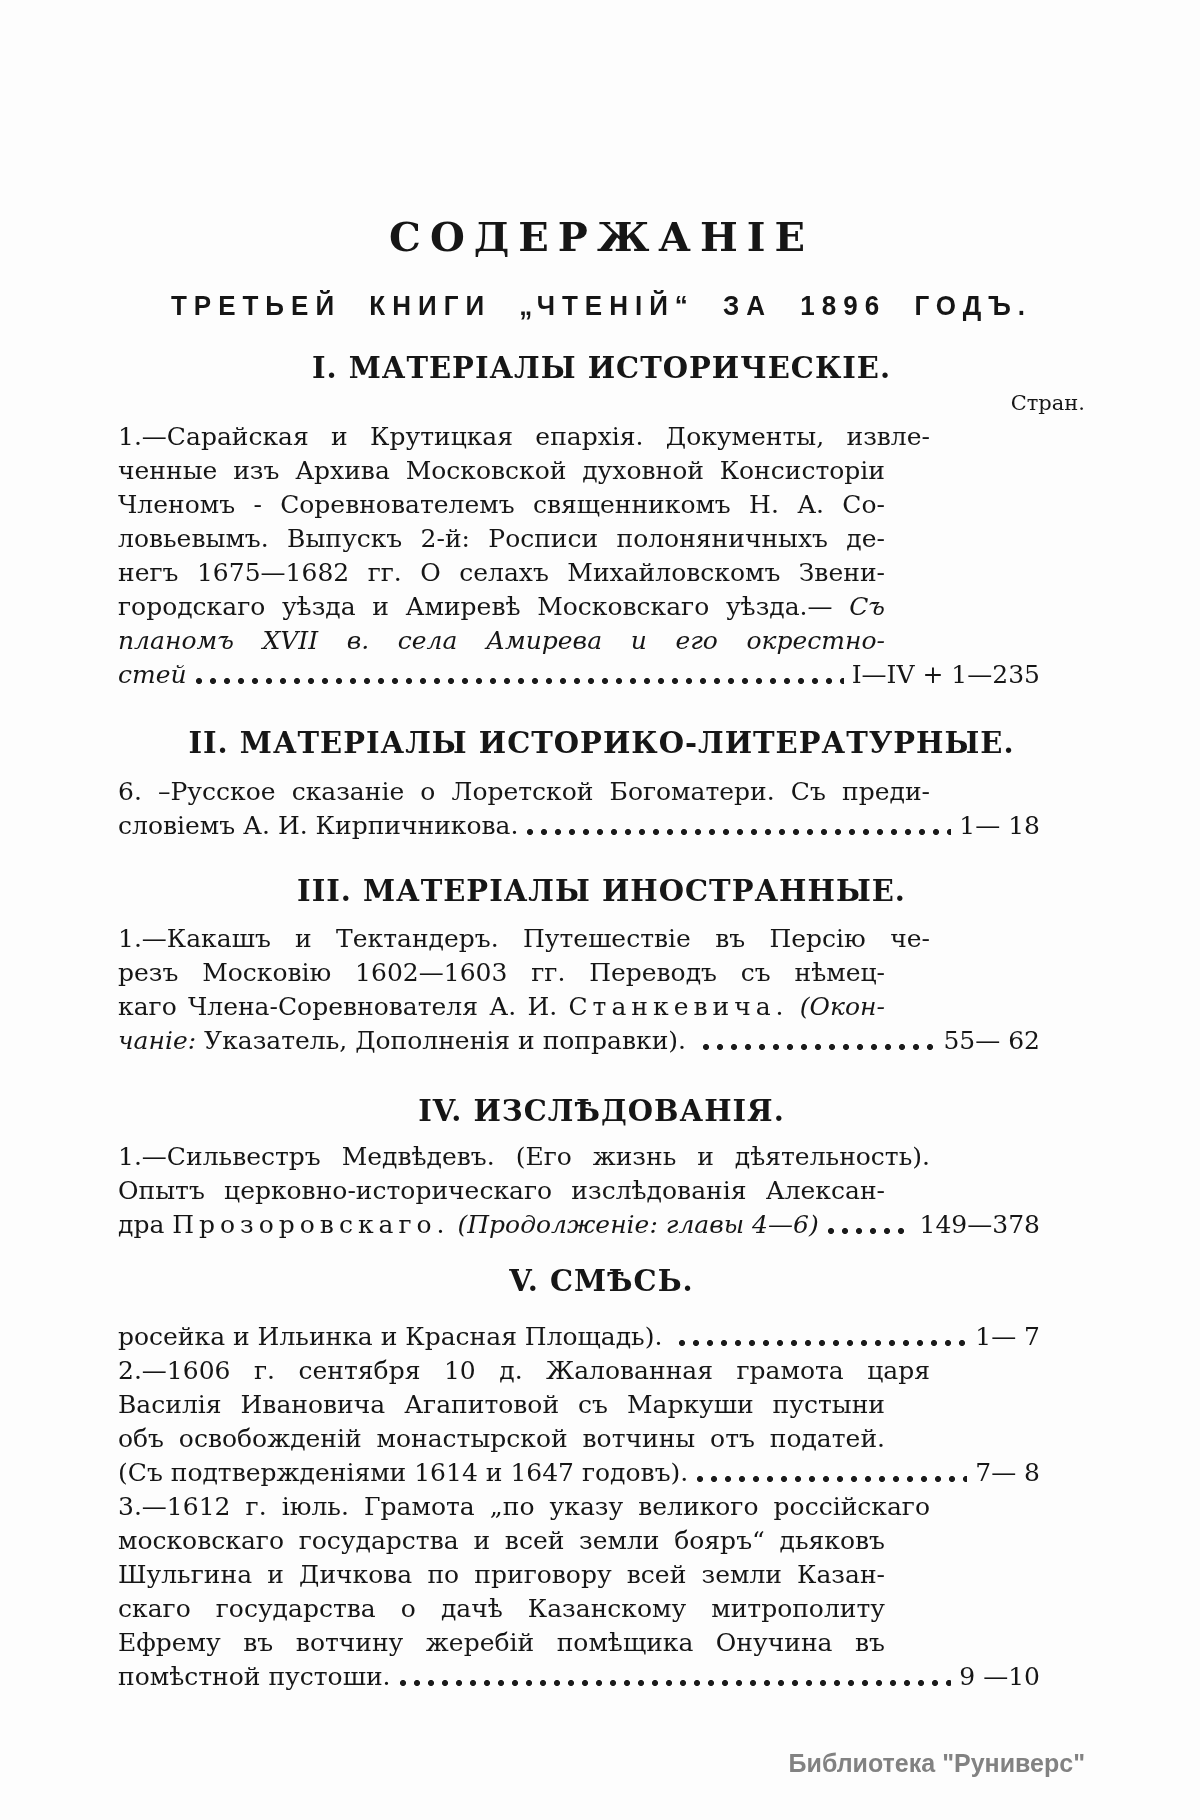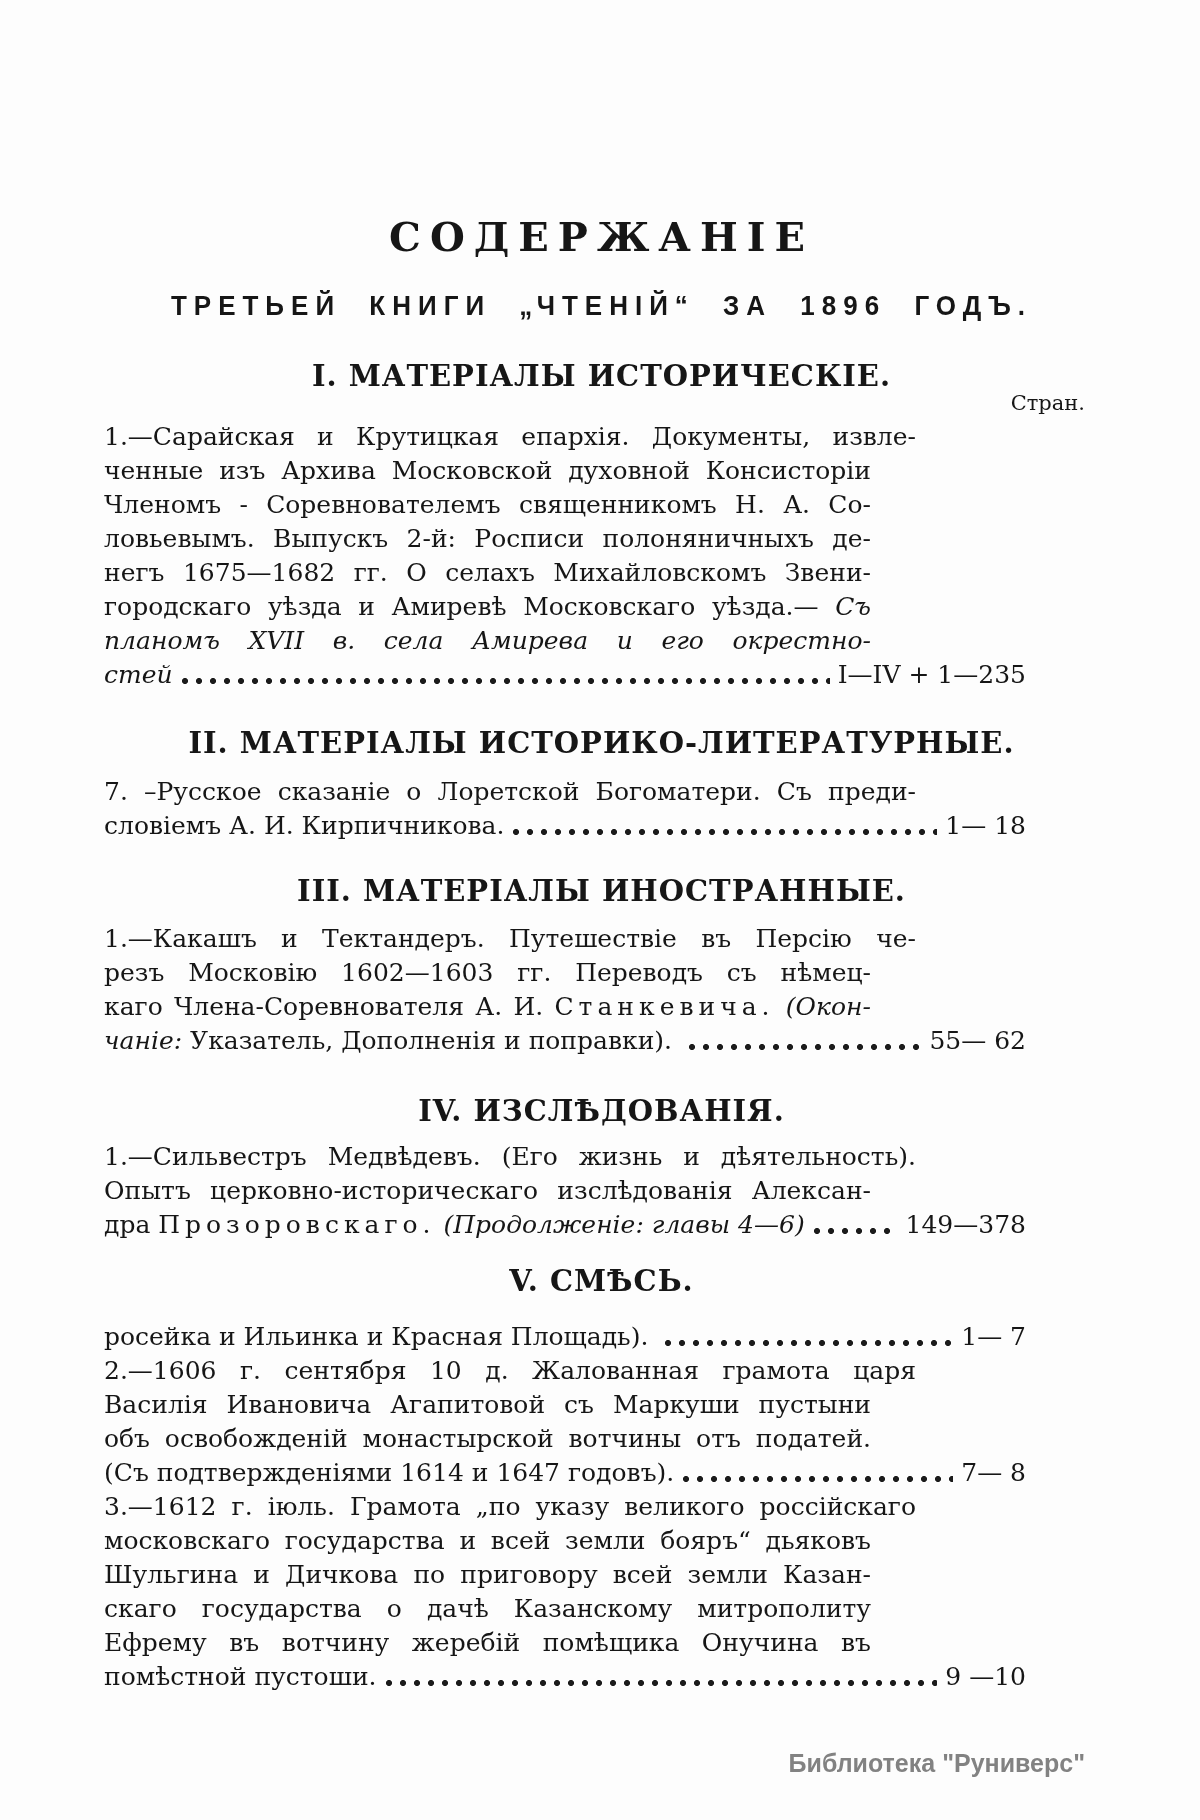--- a/index.html
+++ b/index.html
@@ -27,21 +27,21 @@
   .stran{
     position:absolute;top:393px;right:115px;
     font-size:21px;line-height:1;
   }
   .heading{
     position:absolute;left:118px;width:967px;
     text-align:center;font-size:29px;font-weight:bold;
     letter-spacing:1px;line-height:34px;white-space:nowrap;
   }
   .entries{
-    position:absolute;left:104px;width:967px;
+    position:absolute;left:118px;width:967px;
   }
   .line{
     height:34px;line-height:34px;font-size:25px;
     text-align:justify;text-align-last:justify;
     white-space:nowrap;overflow:hidden;
   }
   .line.first{margin-left:0;width:812px;}
   .line.cont{width:767px;}
   .line.lead{
     display:flex;align-items:stretch;
@@ -67,41 +67,41 @@
   }
 </style>
 </head>
 <body>
 
 <div class="page">
   <div class="title">СОДЕРЖАНІЕ</div>
   <div class="subtitle">ТРЕТЬЕЙ КНИГИ „ЧТЕНІЙ“ ЗА 1896 ГОДЪ.</div>
   <div class="stran">Стран.</div>
   <div id="sections">
-      <div class="heading" style="top: 359px;">І. МАТЕРІАЛЫ ИСТОРИЧЕСКІЕ.</div>
+      <div class="heading" style="top: 351px;">І. МАТЕРІАЛЫ ИСТОРИЧЕСКІЕ.</div>
       <div class="entries" style="top: 420px;">
         <div>
           <div class="line first"><span class="txt"><span>1.—Сарайская и Крутицкая епархія. Документы, извле-</span></span></div>
           <div class="line cont"><span class="txt"><span>ченные изъ Архива Московской духовной Консисторіи</span></span></div>
           <div class="line cont"><span class="txt"><span>Членомъ - Соревнователемъ священникомъ Н. А. Со-</span></span></div>
           <div class="line cont"><span class="txt"><span>ловьевымъ. Выпускъ 2-й: Росписи полоняничныхъ де-</span></span></div>
           <div class="line cont"><span class="txt"><span>негъ 1675—1682 гг. О селахъ Михайловскомъ Звени-</span></span></div>
           <div class="line cont"><span class="txt"><span>городскаго уѣзда и Амиревѣ Московскаго уѣзда.— </span><span class="it">Съ</span></span></div>
           <div class="line cont"><span class="txt"><span class="it">планомъ XVII в. села Амирева и его окрестно-</span></span></div>
           <div class="line cont lead">
             <span class="txt"><span class="it">стей</span></span>
             <span class="leader"></span>
             <span class="pageref">І—IV + 1—235</span>
           </div>
         </div>
       </div>
       <div class="heading" style="top: 726px;">II. МАТЕРІАЛЫ ИСТОРИКО-ЛИТЕРАТУРНЫЕ.</div>
       <div class="entries" style="top: 775px;">
         <div>
-          <div class="line first"><span class="txt"><span>7. –Русское сказаніе о Лоретской Богоматери. Съ преди-</span></span></div>
+          <div class="line first"><span class="txt"><span>6. –Русское сказаніе о Лоретской Богоматери. Съ преди-</span></span></div>
           <div class="line cont lead">
             <span class="txt"><span>словіемъ А. И. Кирпичникова.</span></span>
             <span class="leader"></span>
             <span class="pageref">1— 18</span>
           </div>
         </div>
       </div>
       <div class="heading" style="top: 874px;">III. МАТЕРІАЛЫ ИНОСТРАННЫЕ.</div>
       <div class="entries" style="top: 922px;">
         <div>

